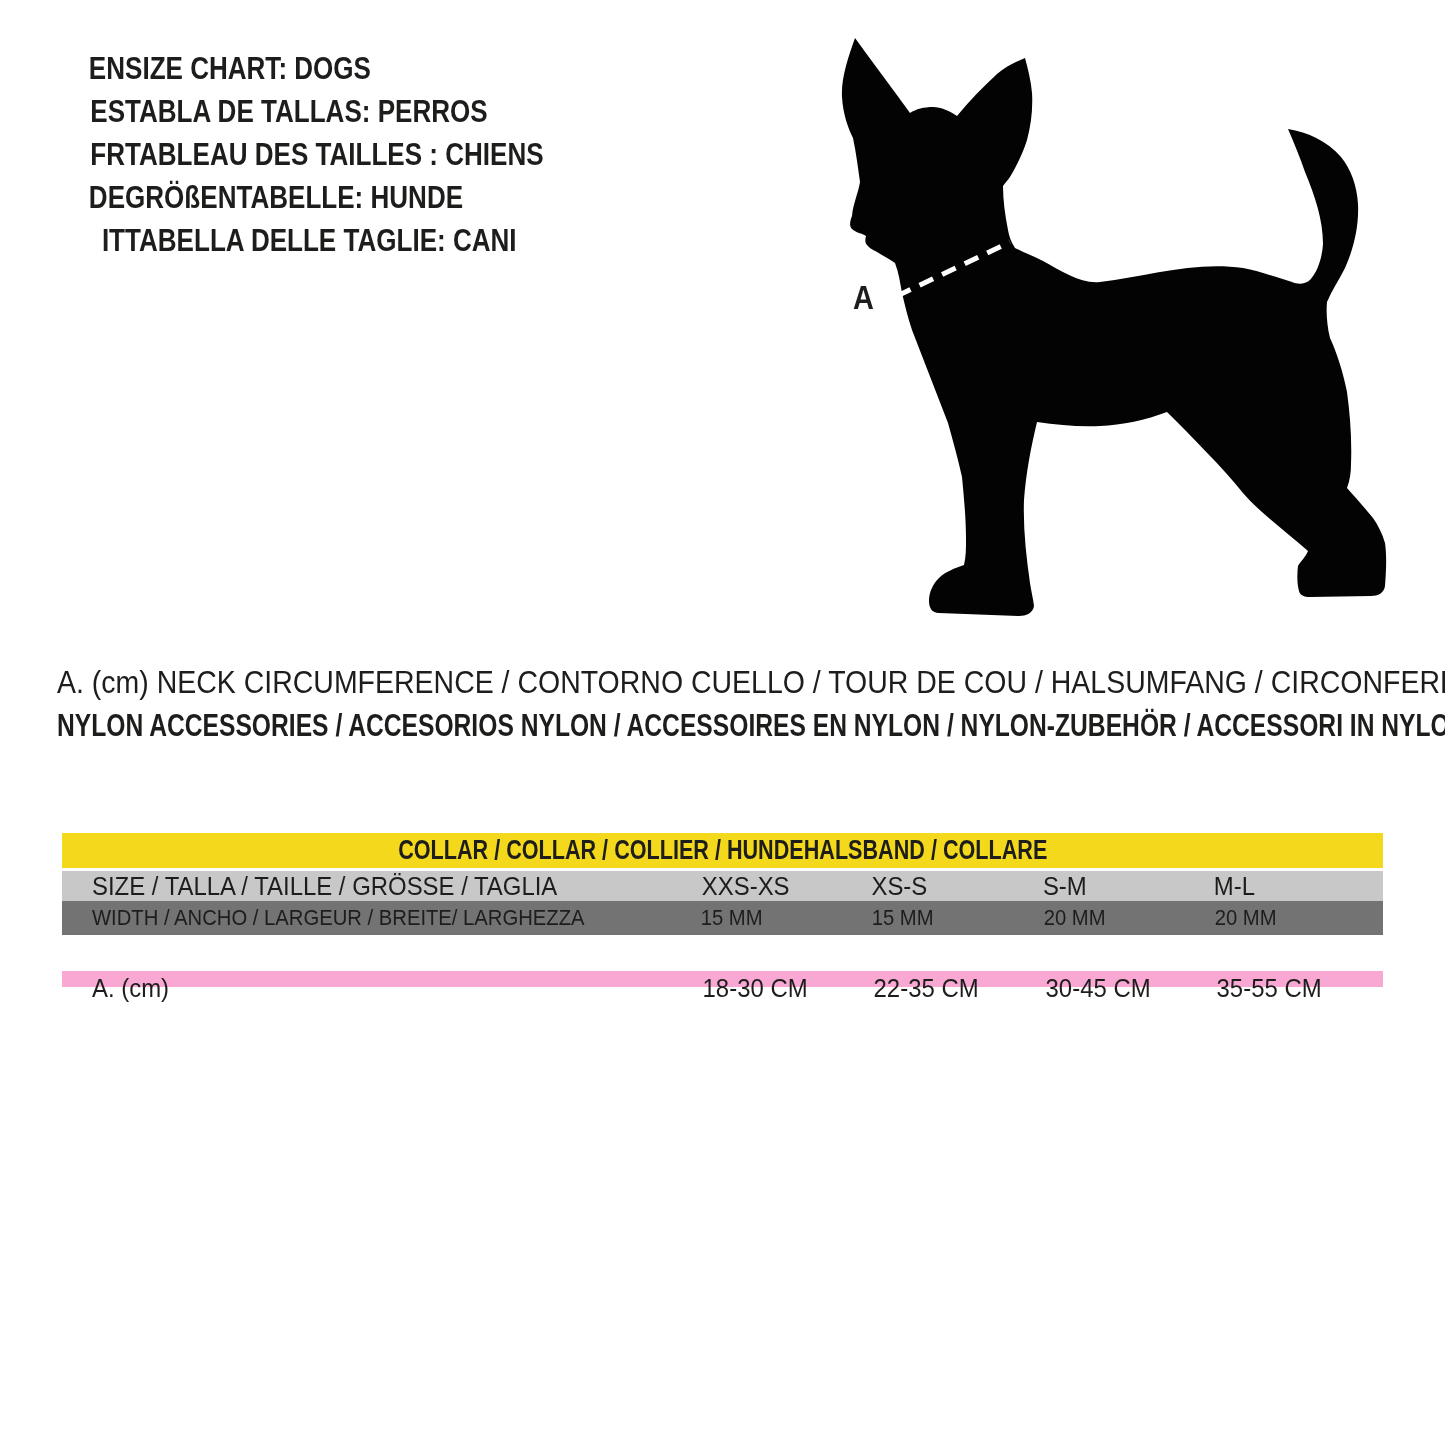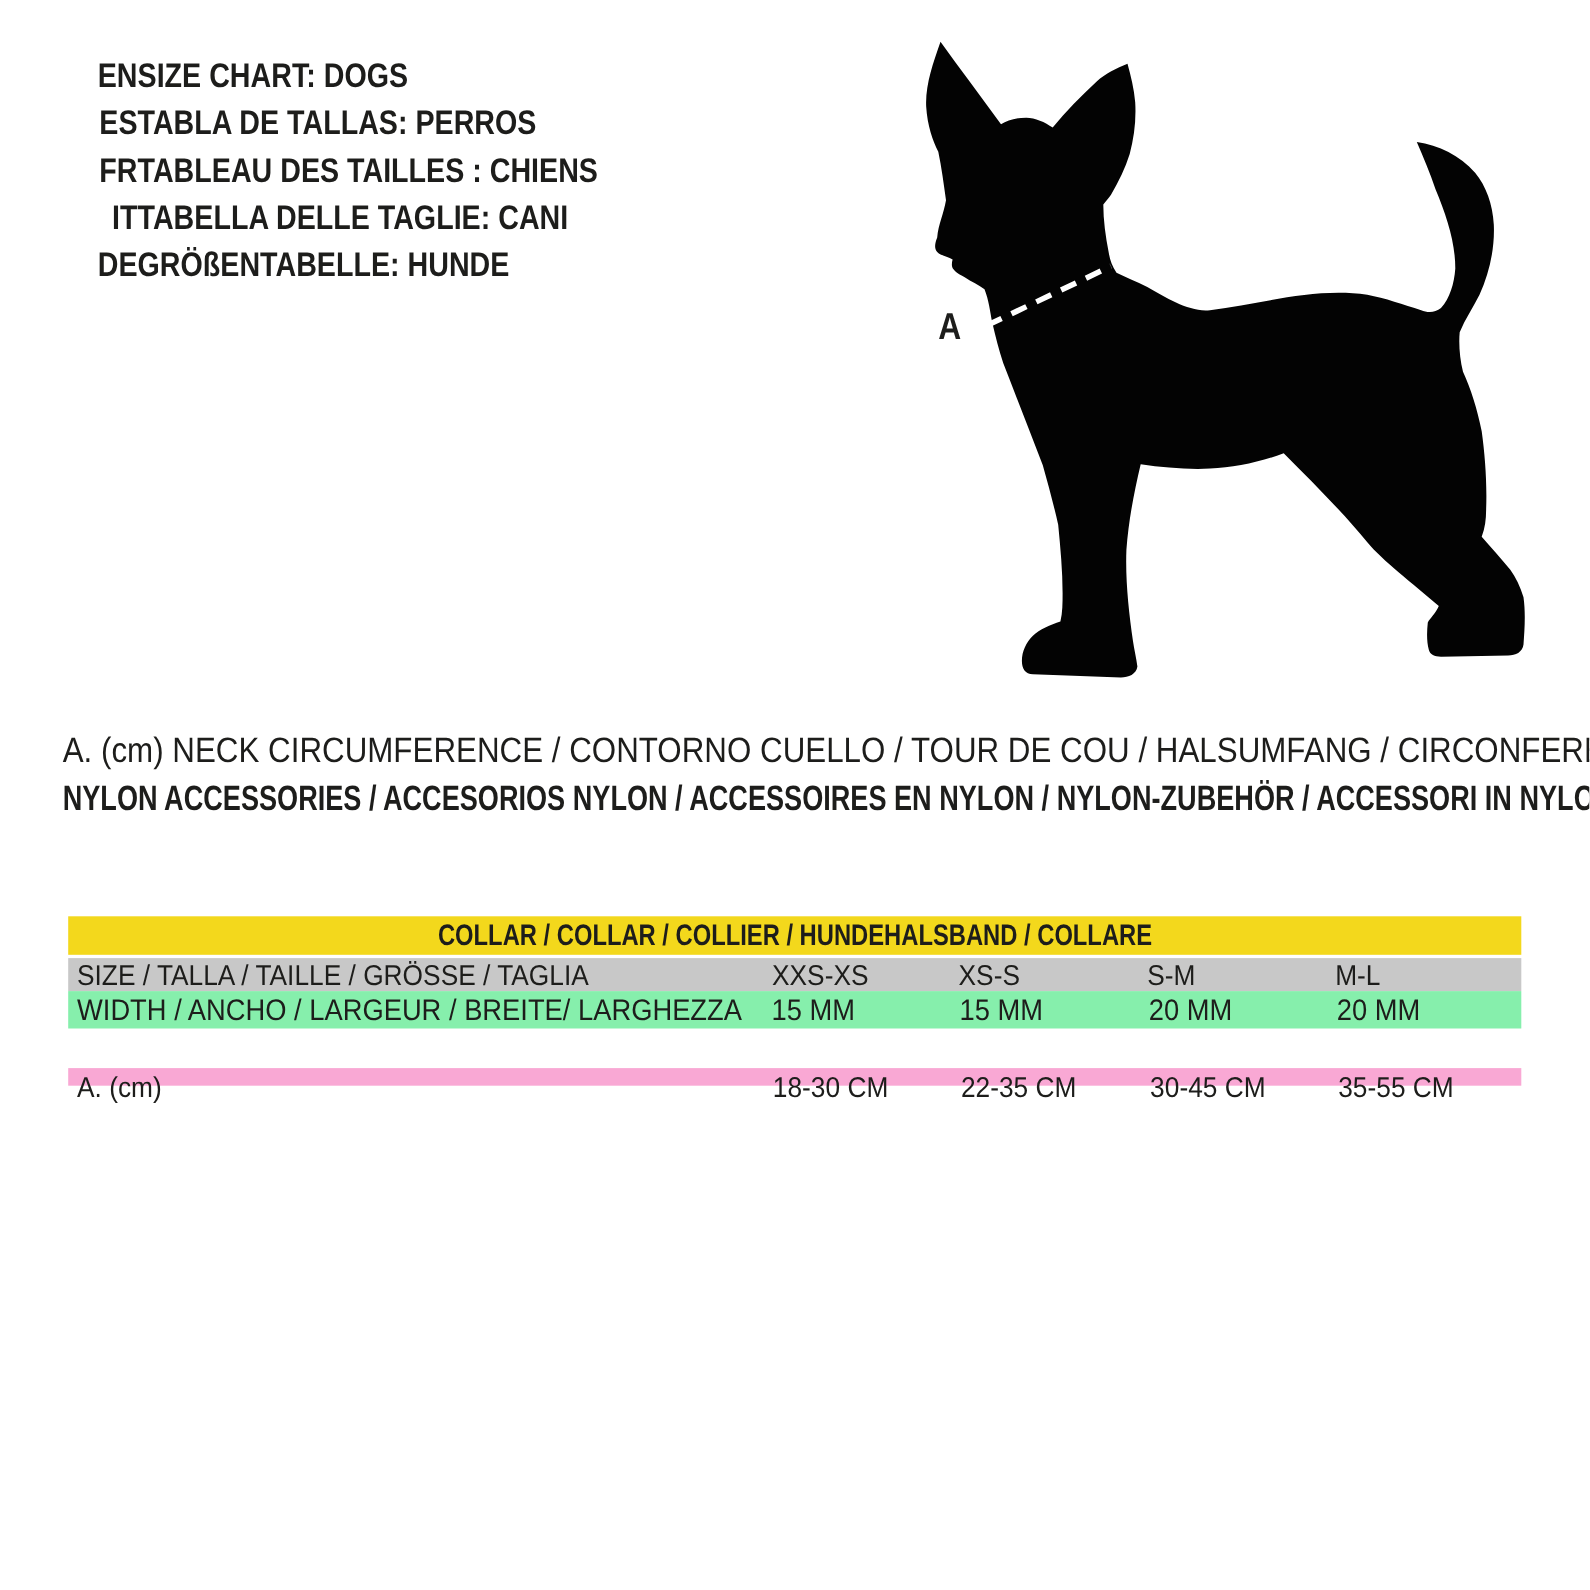--- a/index.html
+++ b/index.html
@@ -40,26 +40,26 @@
   
   .size-table{position:absolute;left:62px;top:833px;width:1321px;}
   .t-header{
     height:35px;line-height:35px;background:#F3D81C;
     text-align:center;font-size:27px;font-weight:700;
     margin-bottom:3px;
   }
   .t-header .cx-c{transform:scaleX(.80);}
   .t-row{display:grid;grid-template-columns:636px repeat(4,1fr);}
   .t-row .cell{overflow:visible;}
-  .t-row .label-cell{text-align:left;padding-left:8px;}
+  .t-row .label-cell{text-align:left;padding-left:30px;}
   .t-row .label-cell .cx{transform:scaleX(.92);}
   .t-row .value-cell{text-align:left;}
   .t-row .value-cell .cx-c{transform:scaleX(.92);}
   .row-size{background:#C8C8C8;height:30px;line-height:30px;font-size:26px;}
-  .row-width{background:#86efac;height:34px;line-height:34px;font-size:27px;}
+  .row-width{background:#737373;height:34px;line-height:34px;font-size:22px;}
   .row-neck{background:#f9a8d4;height:16px;line-height:34px;font-size:26px;margin-top:36px;}
 </style>
 </head>
 <body>
 
 <div class="page">
 
   <div class="lang-block">
     <div class="lang-row">
       <span class="inner">
@@ -74,28 +74,28 @@
       </span>
     </div>
     <div class="lang-row">
       <span class="inner">
         <span class="lang-code">FR</span>
         <span class="lang-label">TABLEAU DES TAILLES : CHIENS</span>
       </span>
     </div>
     <div class="lang-row">
       <span class="inner">
+        <span class="lang-code">DE</span>
+        <span class="lang-label">GRÖßENTABELLE: HUNDE</span>
+      </span>
+    </div>
+    <div class="lang-row">
+      <span class="inner">
         <span class="lang-code">IT</span>
         <span class="lang-label">TABELLA DELLE TAGLIE: CANI</span>
-      </span>
-    </div>
-    <div class="lang-row">
-      <span class="inner">
-        <span class="lang-code">DE</span>
-        <span class="lang-label">GRÖßENTABELLE: HUNDE</span>
       </span>
     </div>
   </div>
 
   <svg class="dog-svg" viewBox="0 0 1445 1445" xmlns="http://www.w3.org/2000/svg" aria-hidden="true">
     <path fill="#030303" d="
       M855 38
       C848 58 841 78 842 97
       C843 114 848 128 853 138
       C856 152 858 168 860 182

